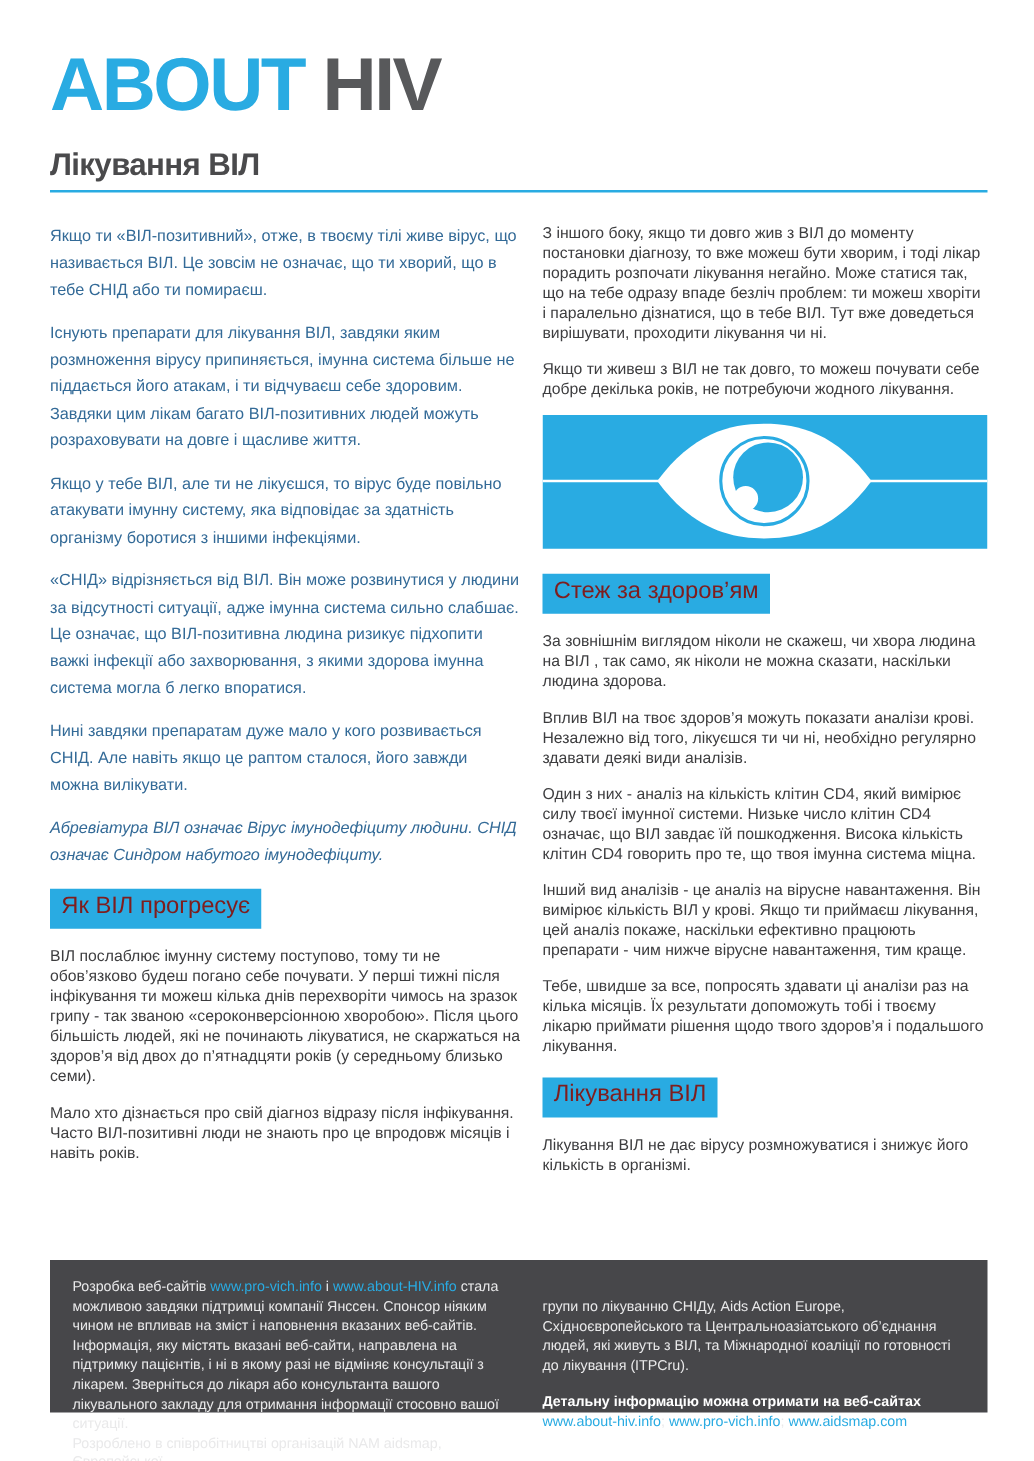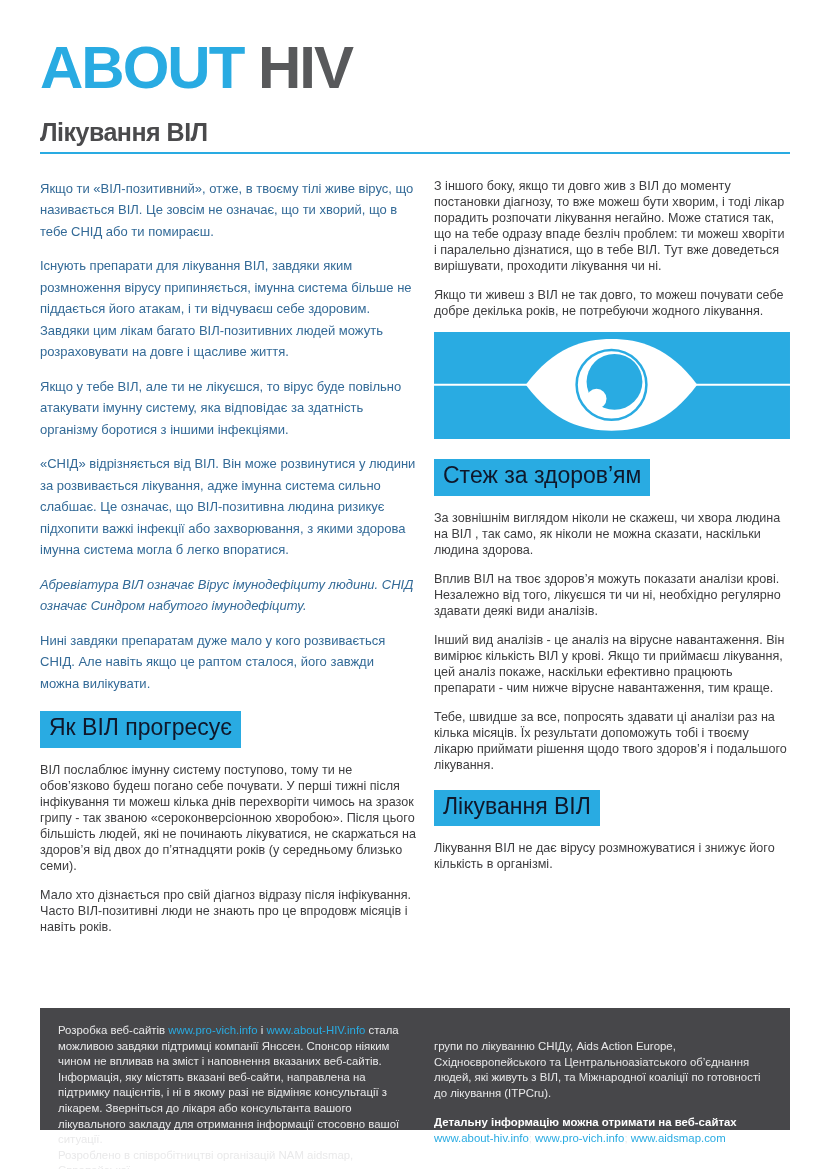--- a/index.html
+++ b/index.html
@@ -26,22 +26,22 @@
     color:#4A4A4C;letter-spacing:-0.5px;
   }
   .rule{border:0;border-top:2px solid var(--accent);margin:0 0 24px}
   .columns{display:flex;gap:18px}
   .col-left{width:376px;flex:none}
   .col-right{flex:1;min-width:0}
   p.blue{color:var(--body-blue);font-size:13px;line-height:21.5px;margin:0 0 13px}
   p.blue.note{font-style:italic}
   p.dark{color:var(--body-dark);font-size:12.6px;line-height:16px;margin:0 0 13px}
   .badge{
-    display:inline-block;background:var(--accent);color:#0f172a;
-    font-size:23px;line-height:1.2;padding:3px 9px 6px;margin:4px 0 14px;
+    display:inline-block;background:var(--accent);color:#7f1d1d;
+    font-size:19px;line-height:1.2;padding:3px 9px 6px;margin:4px 0 14px;
   }
   .eye-box{margin:4px 0 16px;line-height:0}
   .eye-box svg{width:100%;height:auto;display:block}
   .eye-bg{fill:var(--accent)}
   .eye-line{stroke:#fff;stroke-width:2}
   .eye-white{fill:#fff}
   .eye-ring{fill:#fff;stroke:var(--accent);stroke-width:2.5}
   .eye-pupil{fill:var(--accent)}
   .eye-dot{fill:#fff}
   .footer{
@@ -65,23 +65,23 @@
 
     <h2 class="subtitle">Лікування ВІЛ</h2>
     <hr class="rule">
 
     <div class="columns">
 
       <div class="col-left">
         <p class="blue">Якщо ти «ВІЛ-позитивний», отже, в твоєму тілі живе вірус, що називається ВІЛ. Це зовсім не означає, що ти хворий, що в тебе СНІД або ти помираєш.</p>
         <p class="blue">Існують препарати для лікування ВІЛ, завдяки яким розмноження вірусу припиняється, імунна система більше не піддається його атакам, і ти відчуваєш себе здоровим. Завдяки цим лікам багато ВІЛ-позитивних людей можуть розраховувати на довге і щасливе життя.</p>
         <p class="blue">Якщо у тебе ВІЛ, але ти не лікуєшся, то вірус буде повільно атакувати імунну систему, яка відповідає за здатність організму боротися з іншими інфекціями.</p>
-        <p class="blue">«СНІД» відрізняється від ВІЛ. Він може розвинутися у людини за розвивається лікування, адже імунна система сильно слабшає. Це означає, що ВІЛ-позитивна людина ризикує підхопити важкі інфекції або захворювання, з якими здорова імунна система могла б легко впоратися.</p>
+        <p class="blue">«СНІД» відрізняється від ВІЛ. Він може розвинутися у людини за відсутності ситуації, адже імунна система сильно слабшає. Це означає, що ВІЛ-позитивна людина ризикує підхопити важкі інфекції або захворювання, з якими здорова імунна система могла б легко впоратися.</p>
+        <p class="blue">Нині завдяки препаратам дуже мало у кого розвивається СНІД. Але навіть якщо це раптом сталося, його завжди можна вилікувати.</p>
         <p class="blue note">Абревіатура ВІЛ означає Вірус імунодефіциту людини. СНІД означає Синдром набутого імунодефіциту.</p>
-        <p class="blue">Нині завдяки препаратам дуже мало у кого розвивається СНІД. Але навіть якщо це раптом сталося, його завжди можна вилікувати.</p>
 
         <div class="badge">Як ВІЛ прогресує</div>
 
         <p class="dark">ВІЛ послаблює імунну систему поступово, тому ти не обов’язково будеш погано себе почувати. У перші тижні після інфікування ти можеш кілька днів перехворіти чимось на зразок грипу - так званою «сероконверсіонною хворобою». Після цього більшість людей, які не починають лікуватися, не скаржаться на здоров’я від двох до п’ятнадцяти років (у середньому близько семи).</p>
         <p class="dark">Мало хто дізнається про свій діагноз відразу після інфікування. Часто ВІЛ-позитивні люди не знають про це впродовж місяців і навіть років.</p>
       </div>
 
       <div class="col-right">
         <p class="dark">З іншого боку, якщо ти довго жив з ВІЛ до моменту постановки діагнозу, то вже можеш бути хворим, і тоді лікар порадить розпочати лікування негайно. Може статися так, що на тебе одразу впаде безліч проблем: ти можеш хворіти і паралельно дізнатися, що в тебе ВІЛ. Тут вже доведеться вирішувати, проходити лікування чи ні.</p>
         <p class="dark">Якщо ти живеш з ВІЛ не так довго, то можеш почувати себе добре декілька років, не потребуючи жодного лікування.</p>
@@ -94,20 +94,21 @@
             <circle class="eye-ring" cx="178" cy="53" r="35"></circle>
             <circle class="eye-pupil" cx="181" cy="50" r="28"></circle>
             <circle class="eye-dot" cx="163" cy="67" r="10"></circle>
           </svg>
         </div>
 
         <div class="badge">Стеж за здоров’ям</div>
 
         <p class="dark">За зовнішнім виглядом ніколи не скажеш, чи хвора людина на ВІЛ , так само, як ніколи не можна сказати, наскільки людина здорова.</p>
         <p class="dark">Вплив ВІЛ на твоє здоров’я можуть показати аналізи крові. Незалежно від того, лікуєшся ти чи ні, необхідно регулярно здавати деякі види аналізів.</p>
+        <p class="dark">Один з них - аналіз на кількість клітин CD4, який вимірює силу твоєї імунної системи. Низьке число клітин CD4 означає, що ВІЛ завдає їй пошкодження. Висока кількість клітин CD4 говорить про те, що твоя імунна система міцна.</p>
         <p class="dark">Інший вид аналізів - це аналіз на вірусне навантаження. Він вимірює кількість ВІЛ у крові. Якщо ти приймаєш лікування, цей аналіз покаже, наскільки ефективно працюють препарати - чим нижче вірусне навантаження, тим краще.</p>
         <p class="dark">Тебе, швидше за все, попросять здавати ці аналізи раз на кілька місяців. Їх результати допоможуть тобі і твоєму лікарю приймати рішення щодо твого здоров’я і подальшого лікування.</p>
 
         <div class="badge">Лікування ВІЛ</div>
 
         <p class="dark">Лікування ВІЛ не дає вірусу розмножуватися і знижує його кількість в організмі.</p>
       </div>
 
     </div>
   </div>

